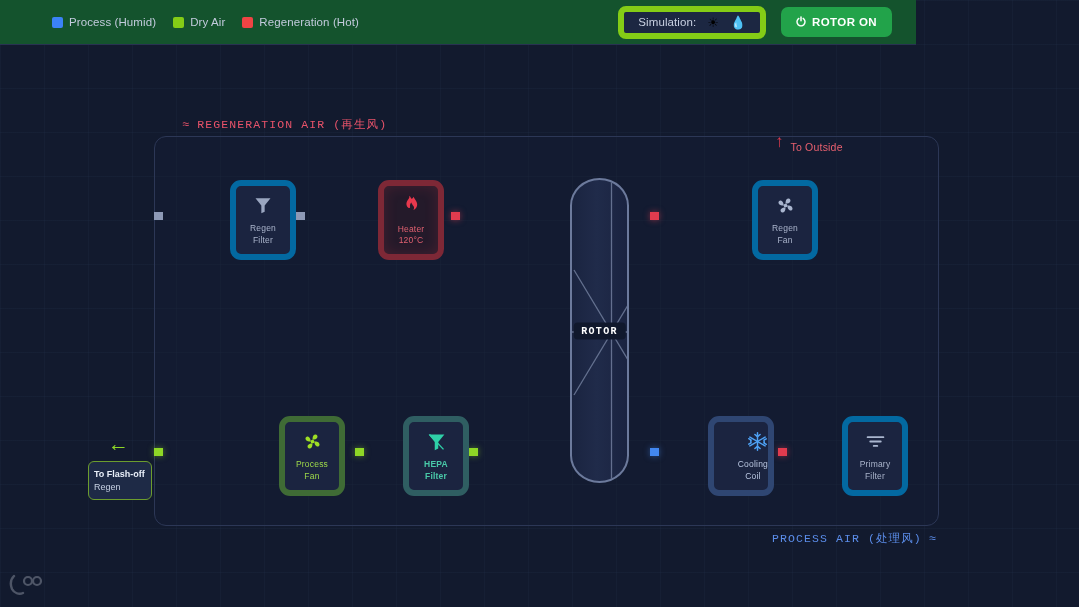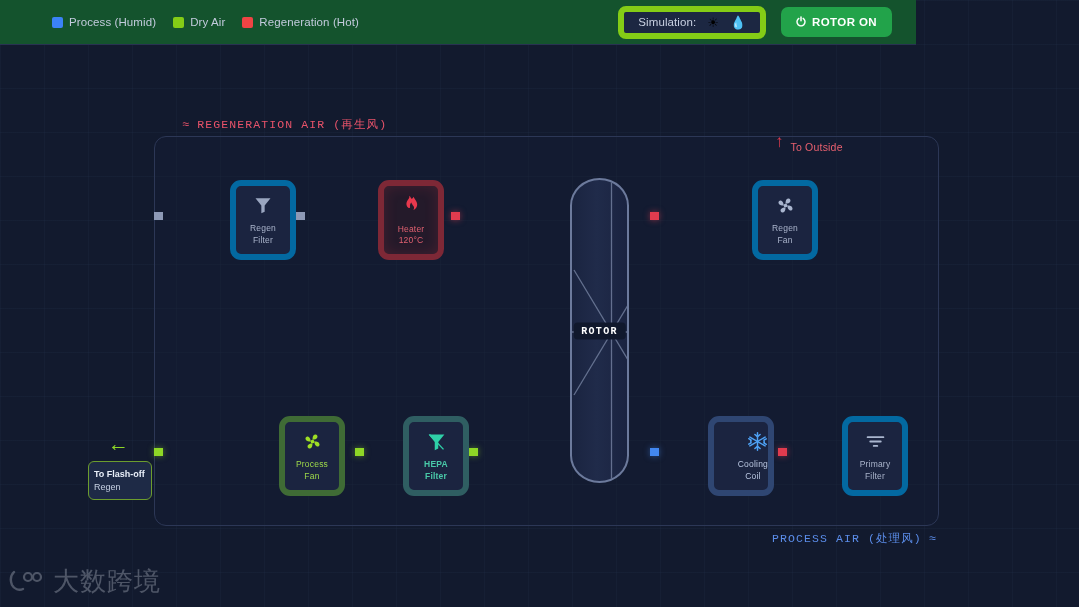--- a/index.html
+++ b/index.html
@@ -488,14 +488,13 @@
   <span class="t1">To Flash-off</span>
   <span class="t2">Regen</span>
 </div>
 
 <div id="watermark">
   <svg width="36" height="26" viewBox="0 0 36 26">
     <path d="M6 3c-3 3-4 8-2 13 2 4 7 6 11 4" stroke="#d7dee9" stroke-width="2.4" fill="none" stroke-linecap="round"></path>
     <circle cx="20" cy="8" r="4" stroke="#d7dee9" stroke-width="2.2" fill="none"></circle>
     <circle cx="29" cy="8" r="4" stroke="#d7dee9" stroke-width="2.2" fill="none"></circle>
   </svg>
-  <span id="watermark-text">大数跨境</span>
 </div>
 
 </body></html>

